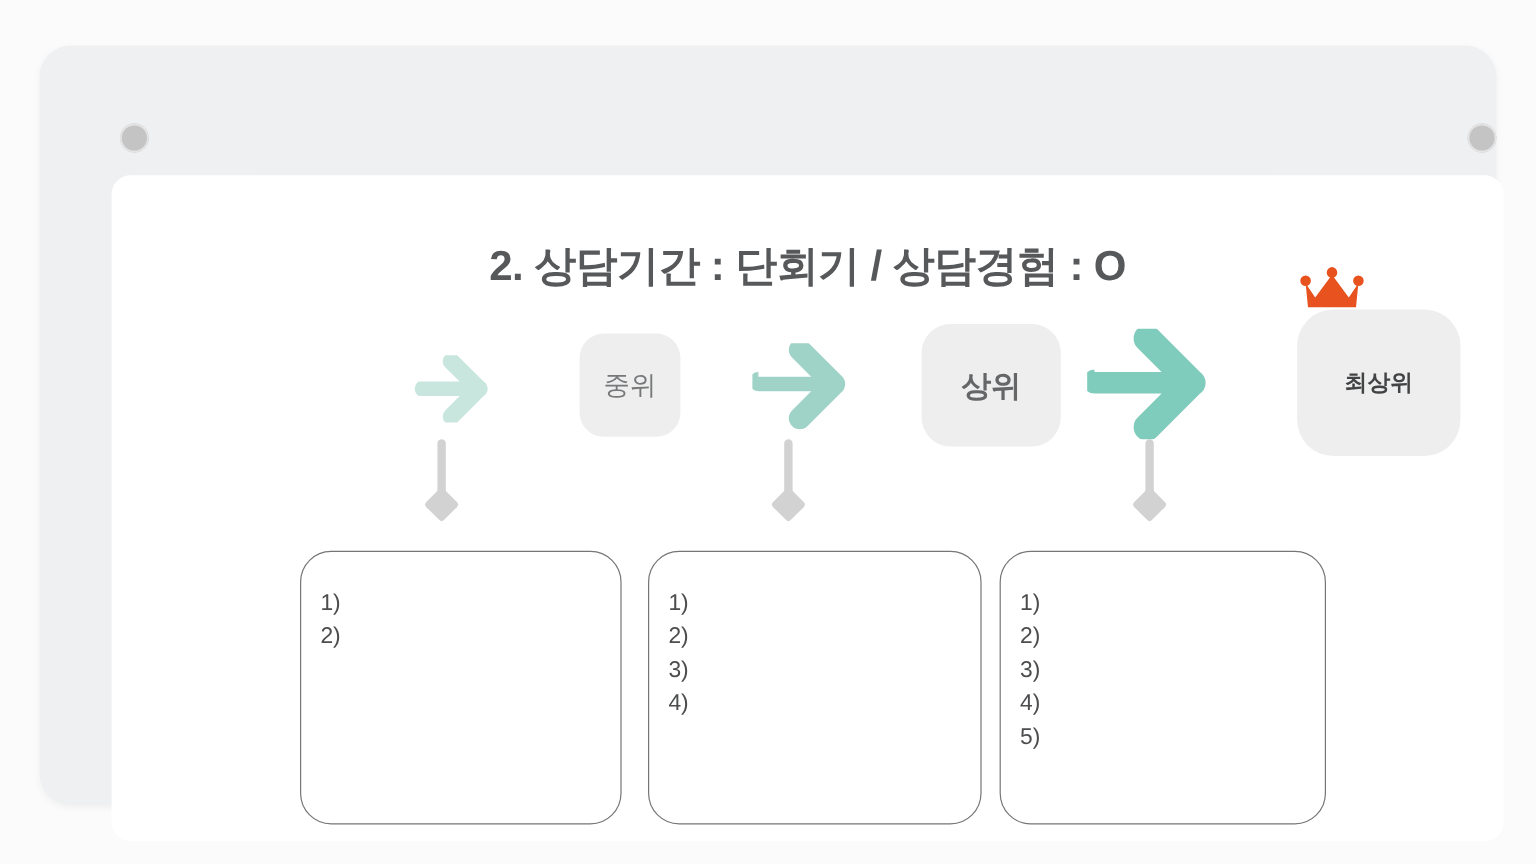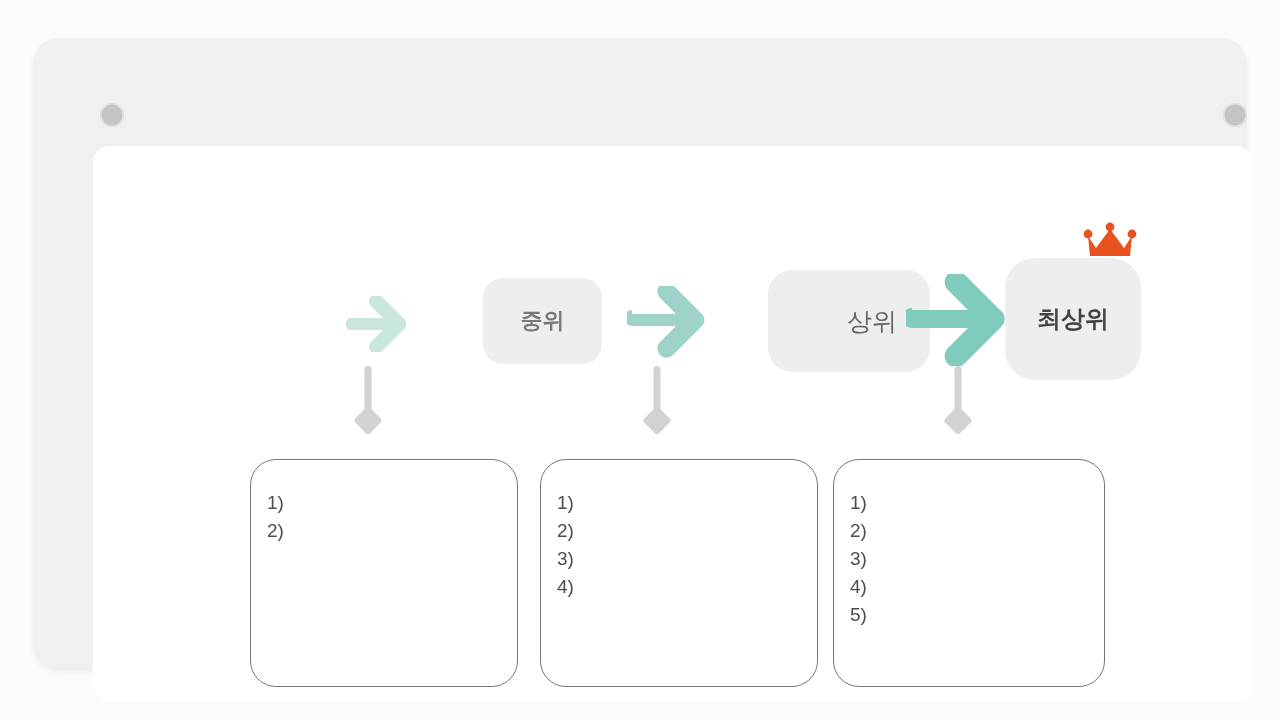--- a/index.html
+++ b/index.html
@@ -76,30 +76,30 @@
     align-items: center;
     justify-content: center;
     color: #6d6e70;
     white-space: nowrap;
   }
   .stage-box.s0 {
     left: 130px;  top: 28px;  width: 90px;  height: 78px;
     border-radius: 18px; font-size: 20px; font-weight: bold; color: #a4a5a6;
   }
   .stage-box.s1 {
-    left: 390px; top: 22px;  width: 119px;  height: 86px;
-    border-radius: 20px; font-size: 22px; font-weight: bold; color: #76787a;
+    left: 390px; top: 22px;  width: 84px;  height: 86px;
+    border-radius: 20px; font-size: 22px; font-weight: normal; color: #76787a;
   }
   .stage-box.s2 {
     left: 675px; top: 14px;  width: 116px; height: 102px;
-    border-radius: 24px; font-size: 25px; font-weight: normal; color: #646668; padding-left: 46px;
+    border-radius: 24px; font-size: 25px; font-weight: bold; color: #646668;
   }
   .stage-box.s3 {
-    left: 912px; top: 2px;   width: 136px; height: 122px;
-    border-radius: 30px; font-size: 24px; font-weight: bold; color: #414345;
+    left: 988px; top: 2px;   width: 136px; height: 122px;
+    border-radius: 30px; font-size: 19px; font-weight: bold; color: #414345;
   }
 
   
   .crown-icon {
     position: absolute;
     left: 990px;
     top: -34px;
     width: 54px;
     height: 38px;
   }
@@ -161,20 +161,21 @@
 </head>
 <body>
 
 <div class="device-frame">
 
   <div class="frame-dot left"></div>
   <div class="frame-dot right"></div>
 
   <div class="screen">
 
+    <div class="slide-title">2. 상담기간 : 단회기 / 상담경험 : O</div>
 
     <div class="stage-row">
 
 
       <div class="arrow-icon a0">
         <svg viewBox="0 0 64 56" width="100%" height="100%" aria-hidden="true">
           <path d="M4 22 h34 l-12 -12 a7 7 0 0 1 10 -10 l22 22 a7 7 0 0 1 0 12 l-22 22 a7 7 0 0 1 -10 -10 l12 -12 h-34 a7 7 0 0 1 0 -12 z" fill="#c8e6dd"></path>
         </svg>
       </div>
 

